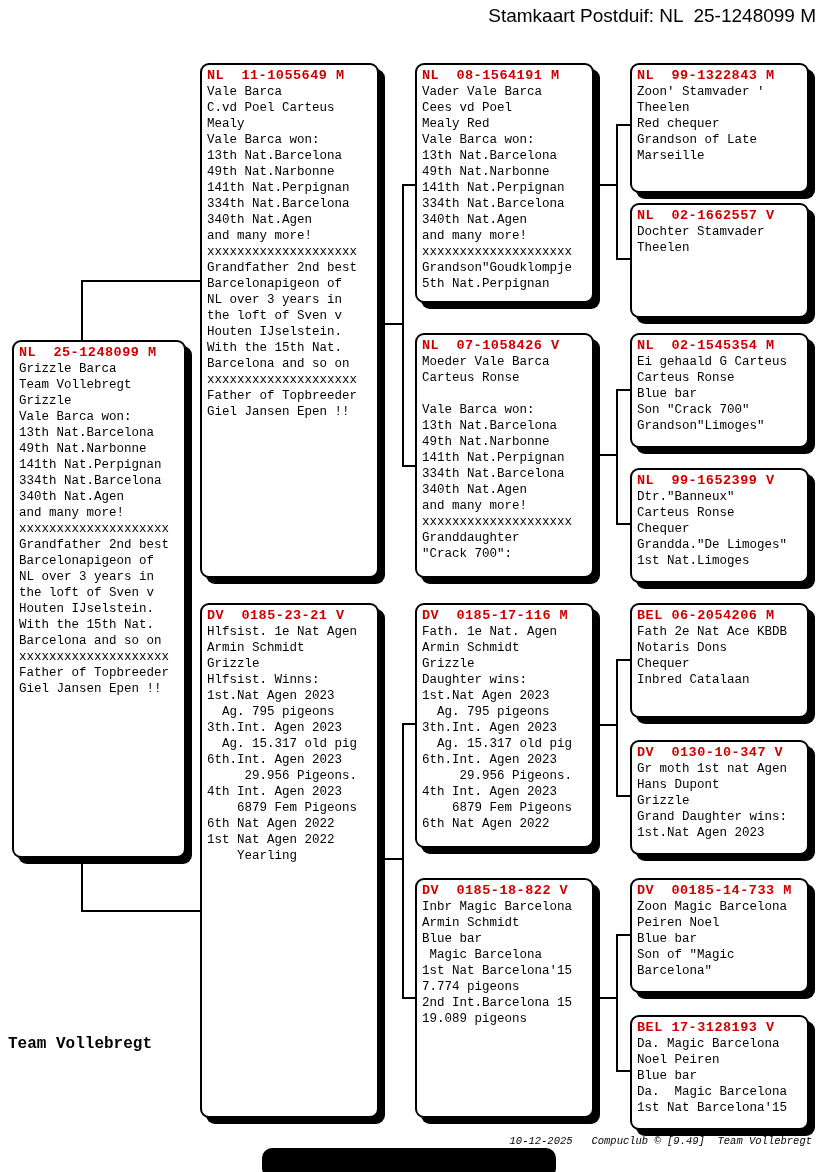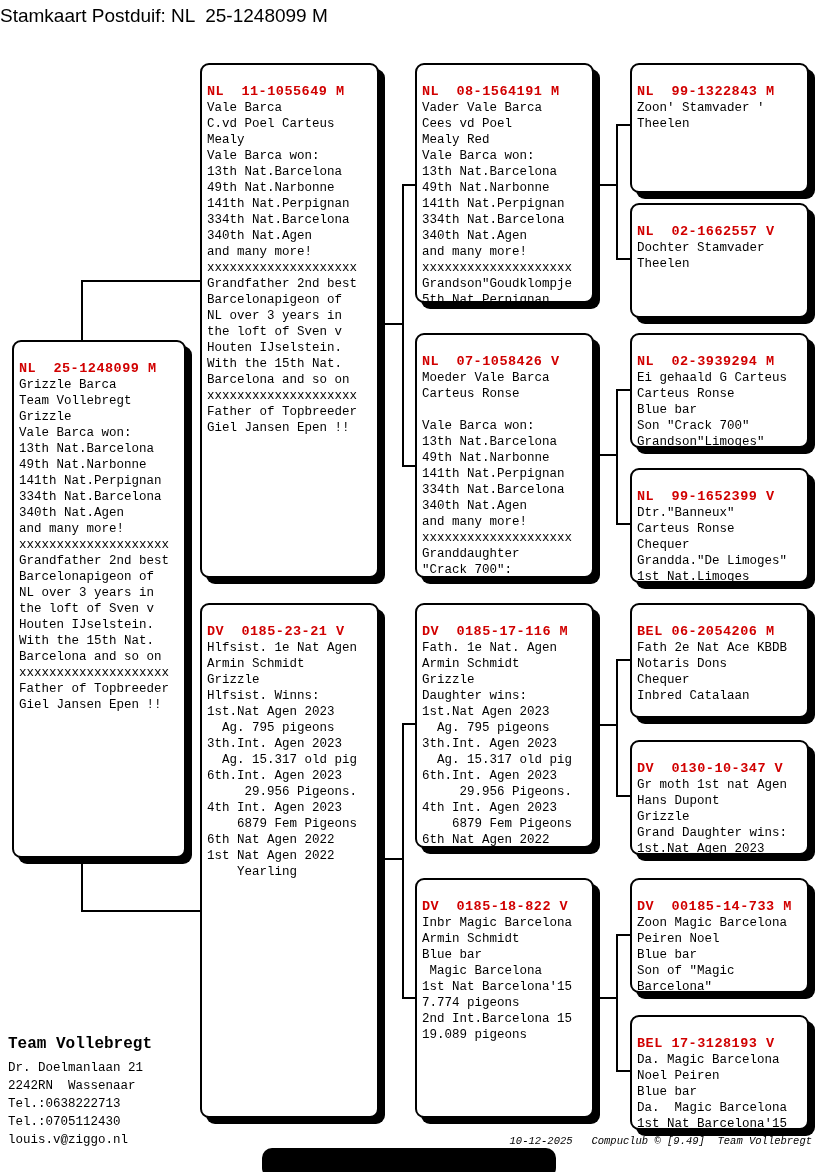--- a/index.html
+++ b/index.html
@@ -2,29 +2,29 @@
 <html style="--ring: #d10000;"><head>
 <meta charset="utf-8">
 <style>
   html,body { margin:0; padding:0; background:#ffffff; }
   #page {
     position:relative; width:816px; height:1172px; background:#fff;
     font-family:"Liberation Mono","DejaVu Sans Mono",monospace; color:#000;
     overflow:hidden;
   }
   .title {
-    position:absolute; top:5px; left:0; width:100%; text-align:left;
+    position:absolute; top:5px; left:0; width:100%; text-align:right;
     font-family:"Liberation Sans","DejaVu Sans",sans-serif;
     font-size:19px; white-space:pre; color:#000;
   }
   .box {
     position:absolute; box-sizing:border-box; background:#fff;
     border:2px solid #000; border-radius:9px;
     box-shadow:6px 6px 0 #000;
-    padding:19px 5px 0 5px;
+    padding:3px 5px 0 5px;
     font-size:12.5px; line-height:16px;
   }
   .ring { color:var(--ring,#d10000); font-weight:bold; font-size:13.5px; letter-spacing:0.5px; white-space:pre; }
   .it { white-space:pre; }
   .bd { font-weight:normal; white-space:pre; }
   .lines div { white-space:pre; }
   .cl { position:absolute; background:#000; }
   .owner { position:absolute; left:8px; top:1034px; }
   .owner-name { font-weight:bold; font-size:16px; line-height:20px; margin-bottom:5px; white-space:pre; }
   .owner-line { font-size:12.5px; line-height:18px; white-space:pre; }
@@ -222,30 +222,35 @@
         <div>7.774 pigeons</div>
         <div>2nd Int.Barcelona 15</div>
         <div>19.089 pigeons</div>
       </div>
   </div>
 
   <div class="box" style="left:630px;top:63px;width:179px;height:130px">
     <div class="ring">NL  99-1322843 M</div>
     <div class="it">Zoon' Stamvader '</div>
     <div class="bd">Theelen</div>
+    <div class="lines">
+        <div>Red chequer</div>
+        <div>Grandson of Late</div>
+        <div>Marseille</div>
+      </div>
   </div>
 
   <div class="box" style="left:630px;top:203px;width:179px;height:115px">
     <div class="ring">NL  02-1662557 V</div>
     <div class="it">Dochter Stamvader</div>
     <div class="bd">Theelen</div>
   </div>
 
   <div class="box" style="left:630px;top:333px;width:179px;height:115px">
-    <div class="ring">NL  02-3939294 M</div>
+    <div class="ring">NL  02-1545354 M</div>
     <div class="it">Ei gehaald G Carteus</div>
     <div class="bd">Carteus Ronse</div>
     <div class="lines">
         <div>Blue bar</div>
         <div>Son "Crack 700"</div>
         <div>Grandson"Limoges"</div>
       </div>
   </div>
 
   <div class="box" style="left:630px;top:468px;width:179px;height:115px">
@@ -297,20 +302,19 @@
     <div class="bd">Noel Peiren</div>
     <div class="lines">
         <div>Blue bar</div>
         <div>Da.  Magic Barcelona</div>
         <div>1st Nat Barcelona'15</div>
       </div>
   </div>
 
   <div class="owner">
     <div class="owner-name">Team Vollebregt</div>
-    <div class="owner-line"><div>Dr. Doelmanlaan 21</div><div>2242RN  Wassenaar</div><div>Tel.:0638222713</div><div>Tel.:0705112430</div><div>louis.v@ziggo.nl</div></div>
   </div>
 
   <div class="footer">10-12-2025   Compuclub © [9.49]  Team Vollebregt</div>
 
   <div class="bottom-bar"></div>
 
 </div>
 
 </body></html>

